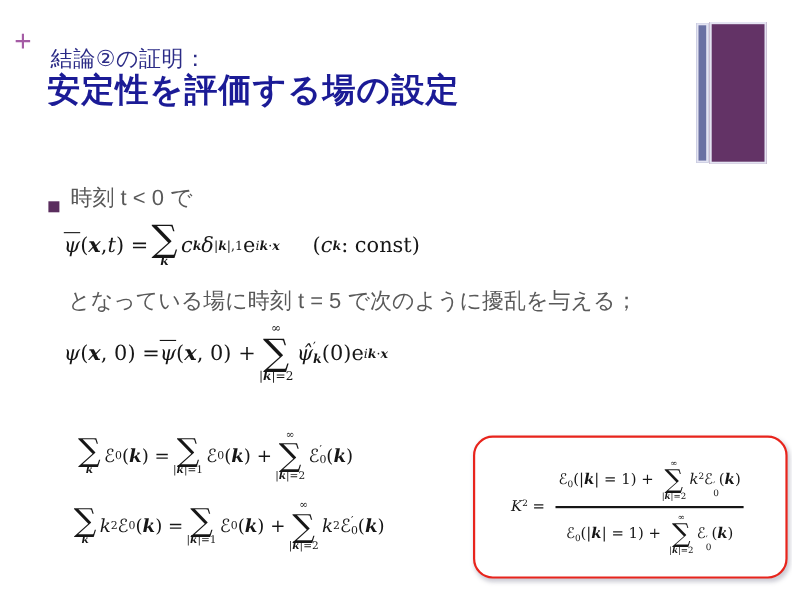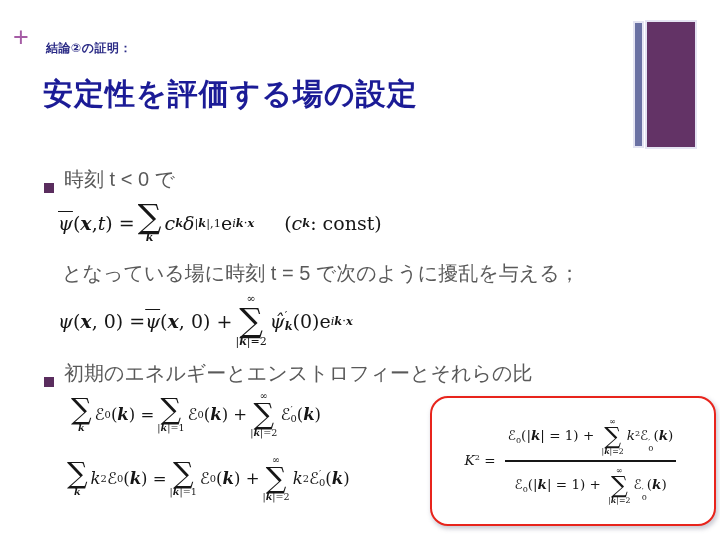--- a/index.html
+++ b/index.html
@@ -3,24 +3,24 @@
 <meta charset="utf-8">
 <style>
   html,body{margin:0;padding:0;background:#888;}
   #slide{
     position:relative;width:720px;height:540px;background:#ffffff;
     overflow:hidden;font-family:"Liberation Sans","DejaVu Sans",sans-serif;
   }
   
   .plus{position:absolute;left:13px;top:24px;font-size:27px;line-height:1;
         color:#A55CA5;font-weight:400;}
-  .pretitle{position:absolute;left:46px;top:40px;font-size:12px;font-weight:bold;
+  .pretitle{position:absolute;left:46px;top:40px;font-size:20px;font-weight:normal;
         color:#2B2B86;letter-spacing:0.5px;}
   .title{position:absolute;left:43px;top:62px;font-size:30px;font-weight:bold;
-        color:#1B1B96;letter-spacing:1px;margin-top:12px;}
+        color:#1B1B96;letter-spacing:1px;}
   
   .bar-thin{position:absolute;left:633px;top:21px;width:7px;height:123px;
         background:#6A71A3;border:2px solid #E4E4F2;}
   .bar-wide{position:absolute;left:645px;top:20px;width:48px;height:125px;
         background:#633366;border:2px solid #E4E4F2;}
   
   .bullet{position:absolute;display:flex;align-items:flex-end;gap:10px;
         font-size:20px;color:#595959;}
   .bullet .sq{width:10px;height:10px;background:#5A2D5E;flex:none;}
   #bullet1{left:44px;top:166px;}
@@ -86,24 +86,20 @@
 
   <div class="f" id="f2"><span class="mi">ψ</span>(<span class="mbi">x</span>, 0) = <span class="mi mbar">ψ</span>(<span class="mbi">x</span>, 0) + <span class="msum">
         <span class="lim">∞</span>
         <span class="sig">∑</span>
         <span class="lim">|<span class="mbi">k</span>|=2</span>
       </span><span class="mi">ψ̂</span><span class="mps">
         <span>′</span>
         <span class="mbi">k</span>
       </span>(0)e<span class="msup"><span class="mi">i</span><span class="mbi">k</span>·<span class="mbi">x</span></span></div>
 
-  <div class="bullet" id="bullet2">
-    <span class="sq"></span>
-    <span>初期のエネルギーとエンストロフィーとそれらの比</span>
-  </div>
 
   <div class="f" id="f3"><span class="msum">
         <span class="sig">∑</span>
         <span class="lim"><span class="mbi">k</span></span>
       </span><span class="mcal">ℰ</span><span class="msub">0</span>(<span class="mbi">k</span>) = <span class="msum">
         <span class="sig">∑</span>
         <span class="lim">|<span class="mbi">k</span>|=1</span>
       </span><span class="mcal">ℰ</span><span class="msub">0</span>(<span class="mbi">k</span>) + <span class="msum">
         <span class="lim">∞</span>
         <span class="sig">∑</span>

